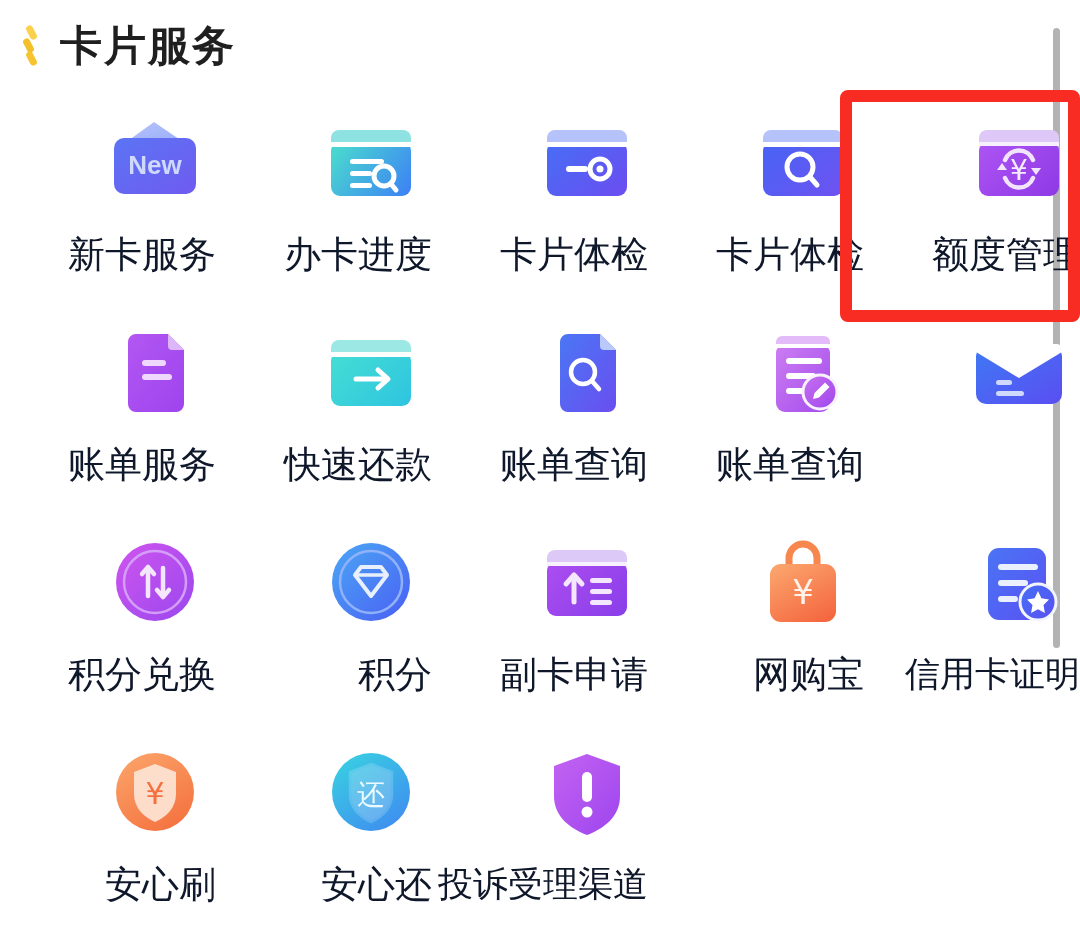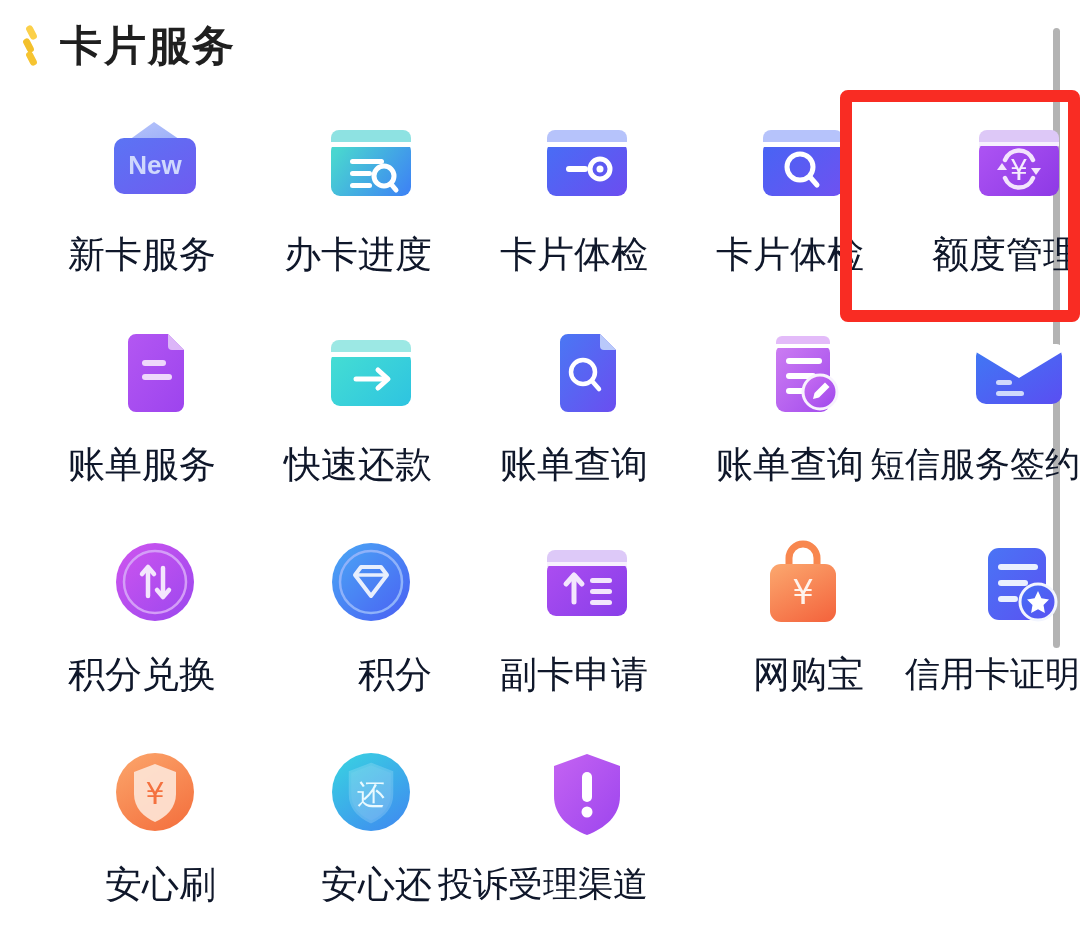--- a/index.html
+++ b/index.html
@@ -315,21 +315,20 @@
               <stop offset="1" stop-color="#5a4ef2"></stop>
             </linearGradient>
           </defs>
         <rect x="12" y="22" width="86" height="58" rx="10" fill="url(#g10)"></rect>
         <path d="M12 28 L55 54 L98 28 L98 24 a6 6 0 0 0 -6 -4 H18 a6 6 0 0 0 -6 4 Z" fill="#ffffff"></path>
         <path d="M14 26 L55 50 L96 26" fill="none" stroke="#4a6ef3" stroke-width="0"></path>
         <rect x="32" y="56" width="16" height="5" rx="2.5" fill="#cfd9fc"></rect>
         <rect x="32" y="67" width="28" height="5" rx="2.5" fill="#cfd9fc"></rect>
       </svg>
     </span>
-    <span class="cell-label">短信服务签约</span>
   </div>
 
   <div class="cell">
     <span class="icon-wrap">
       <svg width="110" height="100" viewBox="0 0 110 100">
         <defs>
             <linearGradient id="g12" x1="0" y1="0" x2="1" y2="1">
           <stop offset="0" stop-color="#cf55ef"></stop>
               <stop offset="1" stop-color="#9a47ee"></stop>
             </linearGradient>

